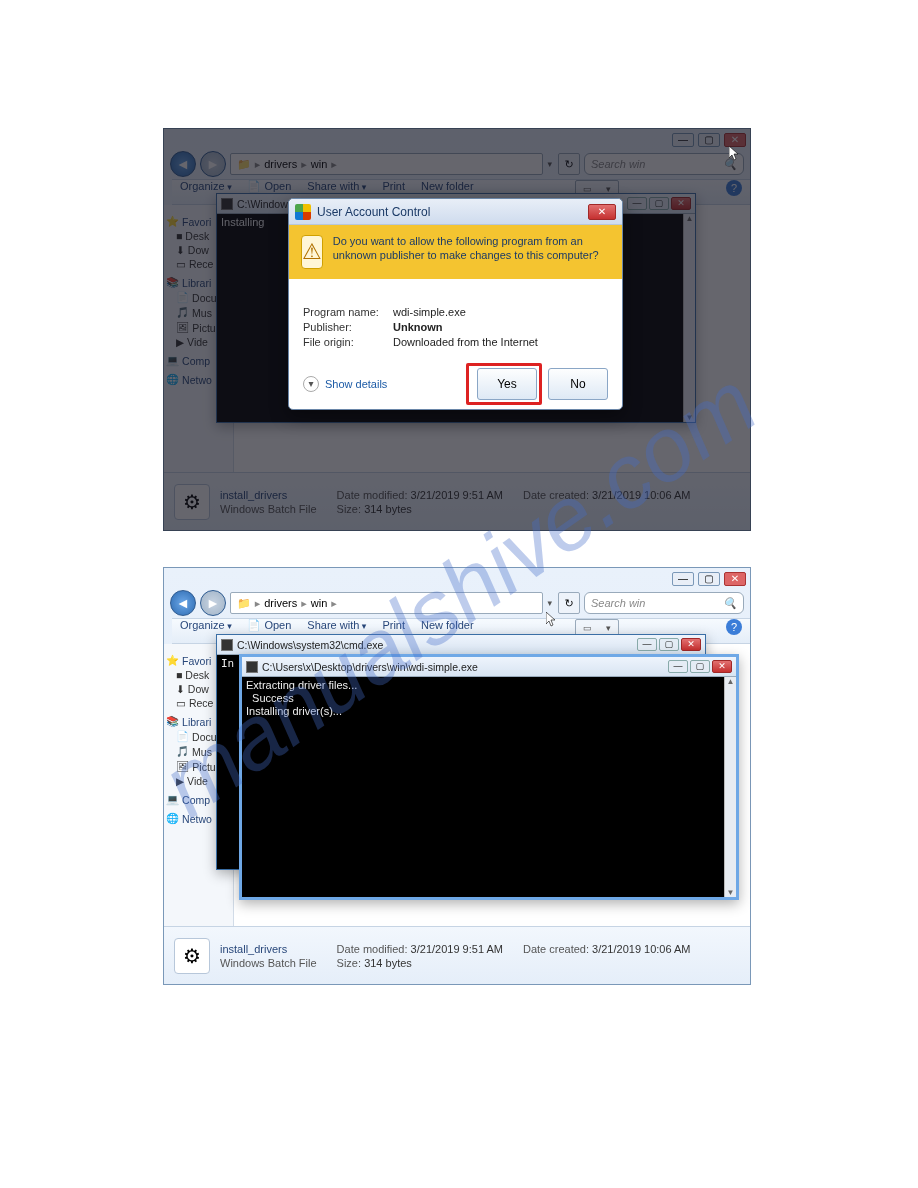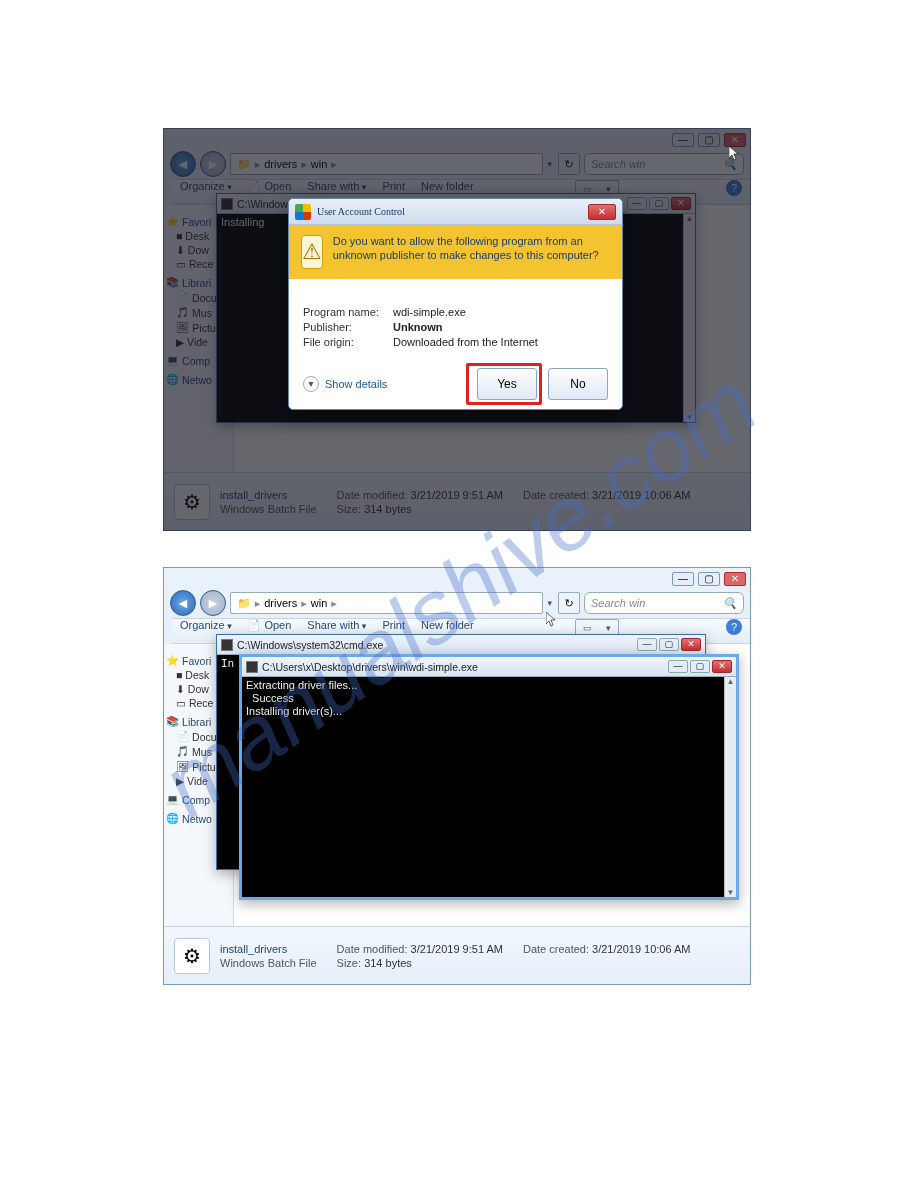--- a/index.html
+++ b/index.html
@@ -35,21 +35,21 @@
   .details .icon { width:36px; height:36px; border:1px solid #b7c7da; background:#fff; border-radius:4px; display:flex; align-items:center; justify-content:center; font-size:20px; }
   .details .cols { display:grid; grid-template-columns:auto auto auto auto; gap:2px 20px; }
   .details .lbl { color:#555; }
   .details .val { color:#333; }
   .details .fname { color:#28477a; }
 
   
   .uac { position:absolute; top:70px; left:125px; width:335px; background:#fff; border:1px solid #6a86a8; border-radius:5px; box-shadow:0 6px 18px rgba(0,0,0,.4); z-index:60; font-size:11px; }
   .uac-title { height:26px; background:linear-gradient(#e8eef7,#cfdcee); border-bottom:1px solid #b7c7da; display:flex; align-items:center; padding:0 6px; gap:6px; border-radius:5px 5px 0 0; }
   .uac-title .shield { width:16px; height:16px; background:conic-gradient(#f0c000 0 25%,#d83b01 0 50%,#1078d4 0 75%,#4ca54c 0); border-radius:2px; }
-  .uac-title .txt { flex:1; color:#1b3a66; font-size:10px;font-family:Liberation Serif, serif; }
+  .uac-title .txt { flex:1; color:#1b3a66; font-size:12px; }
   .uac-title .x { width:28px; height:16px; background:linear-gradient(#e27070,#c53030); border:1px solid #a02828; border-radius:2px; color:#fff; text-align:center; font-size:10px; line-height:14px; }
   .uac-band { background:#f4c430; padding:10px 12px; display:flex; gap:10px; }
   .uac-band .bigshield { width:34px; height:34px; background:#fff6d6; border:1px solid #d0a000; border-radius:4px; display:flex; align-items:center; justify-content:center; color:#b07000; font-size:22px; }
   .uac-band .q { color:#1b3a66; font-size:11px; line-height:1.25; font-weight:500; }
   .uac-body { padding:24px 14px 4px; }
   .uac-row { display:flex; margin:3px 0; }
   .uac-row .k { width:90px; color:#333; }
   .uac-row .v { color:#222; }
   .uac-row .v.bold { font-weight:bold; }
   .uac-actions { display:flex; align-items:center; padding:8px 14px 4px; }

